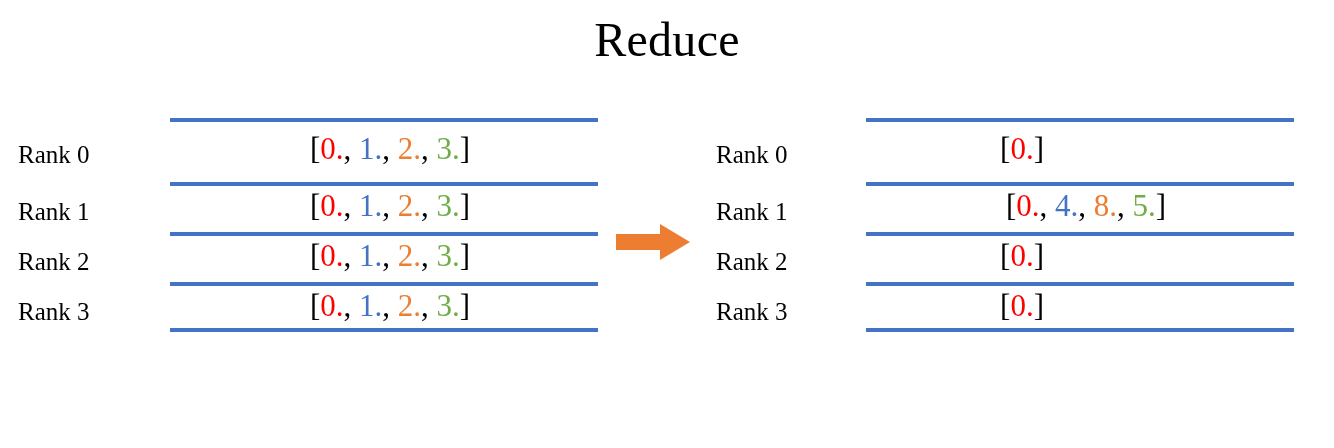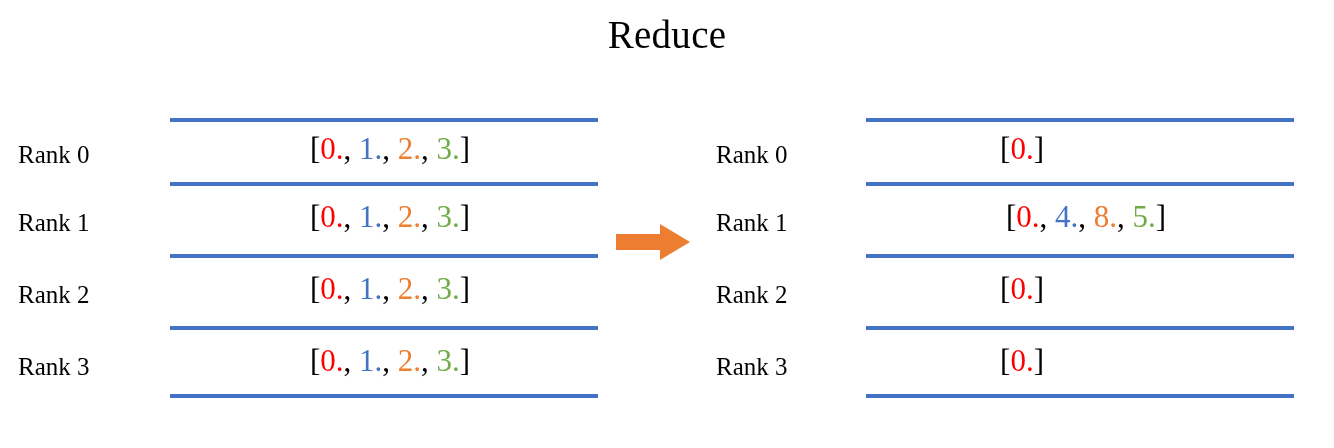--- a/index.html
+++ b/index.html
@@ -17,38 +17,38 @@
     color: #000000;
   }
 
   
   #diagram-title {
     position: absolute;
     top: 14px;
     left: 0;
     width: 1334px;
     text-align: center;
-    font-size: 39px;
+    font-size: 48px;
     line-height: 1.1;
     font-weight: 400;
     color: #000000;
     letter-spacing: 0.3px;
   }
 
   
   .panel {
     position: absolute;
     top: 118px;
   }
   #panel-before { left: 18px;  width: 580px; }
   #panel-after  { left: 716px; width: 578px; }
 
   .rank-row {
     position: relative;
-    height: 72px;
+    height: 50px;
     display: flex;
     align-items: center;
   }
   
   #panel-before .rank-row:first-child,
   #panel-after  .rank-row:first-child { height: 64px; }
 
   .rank-label {
     font-size: 25px;
     line-height: 1;

